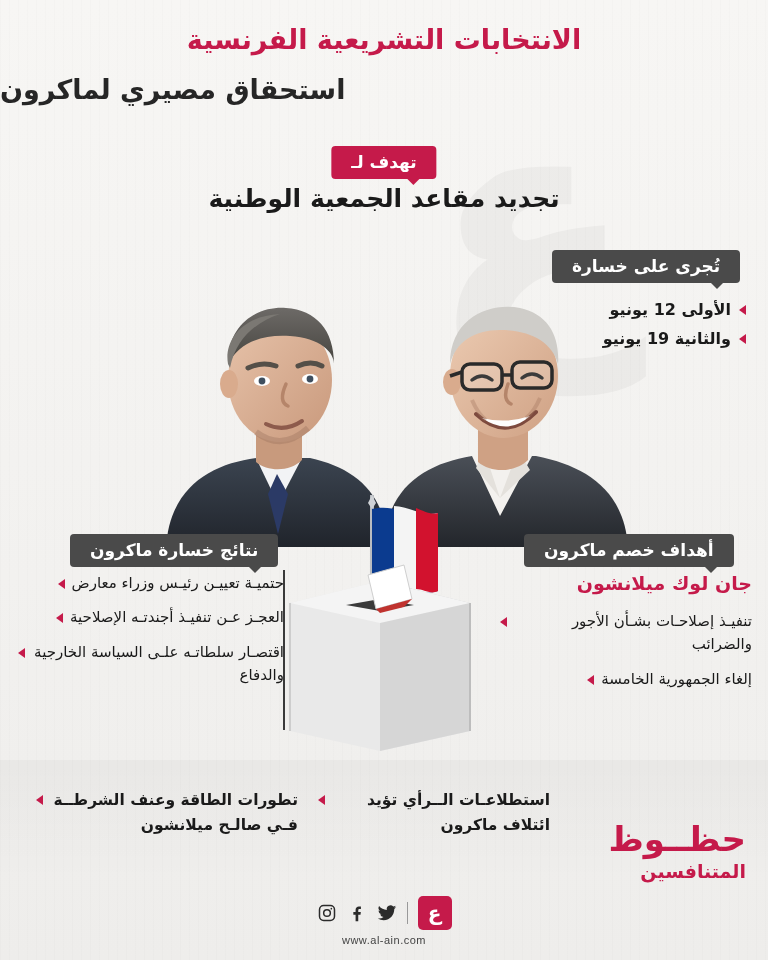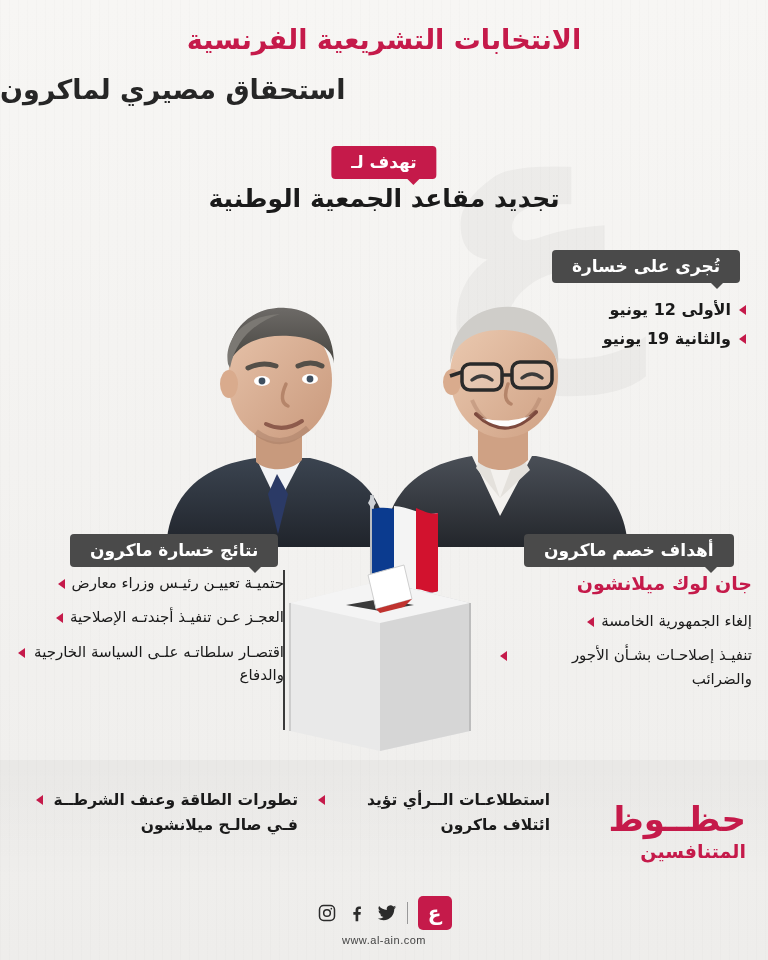--- a/index.html
+++ b/index.html
@@ -152,21 +152,21 @@
 
   
   .vline {
     position: absolute;
     top: 570px; left: 283px; width: 2px; height: 160px;
     background: #3a3a3a;
   }
 
   
   .chances-title {
-    position: absolute; top: 802px; left: 566px; width: 180px;
+    position: absolute; top: 822px; left: 566px; width: 180px;
     text-align: right;
   }
   .chances-title .big {
     display: block;
     color: #c51a4a; font-weight: bold; font-size: 34px; line-height: 1.05;
   }
   .chances-title .small {
     display: block;
     color: #c51a4a; font-weight: bold; font-size: 19px; margin-top: 2px;
   }
@@ -364,25 +364,25 @@
     <div class="li">
       <span>اقتصـار سلطاتـه علـى السياسة الخارجية والدفاع</span>
       <span class="bullet-tri"></span>
     </div>
   </div>
 
   <div class="pill grey" id="pill-opponent">أهداف خصم ماكرون</div>
   <div class="opponent-name">جان لوك ميلانشون</div>
   <div class="list-block" id="list-opponent">
     <div class="li">
+      <span>تنفيـذ إصلاحـات بشـأن الأجور والضرائب</span>
+      <span class="bullet-tri"></span>
+    </div>
+    <div class="li">
       <span>إلغاء الجمهورية الخامسة</span>
-      <span class="bullet-tri"></span>
-    </div>
-    <div class="li">
-      <span>تنفيـذ إصلاحـات بشـأن الأجور والضرائب</span>
       <span class="bullet-tri"></span>
     </div>
   </div>
 
   <div class="chances-title">
     <span class="big">حظــوظ</span>
     <span class="small">المتنافسين</span>
   </div>
   <div class="chance-col" id="chance-mid">
     <div class="li">

